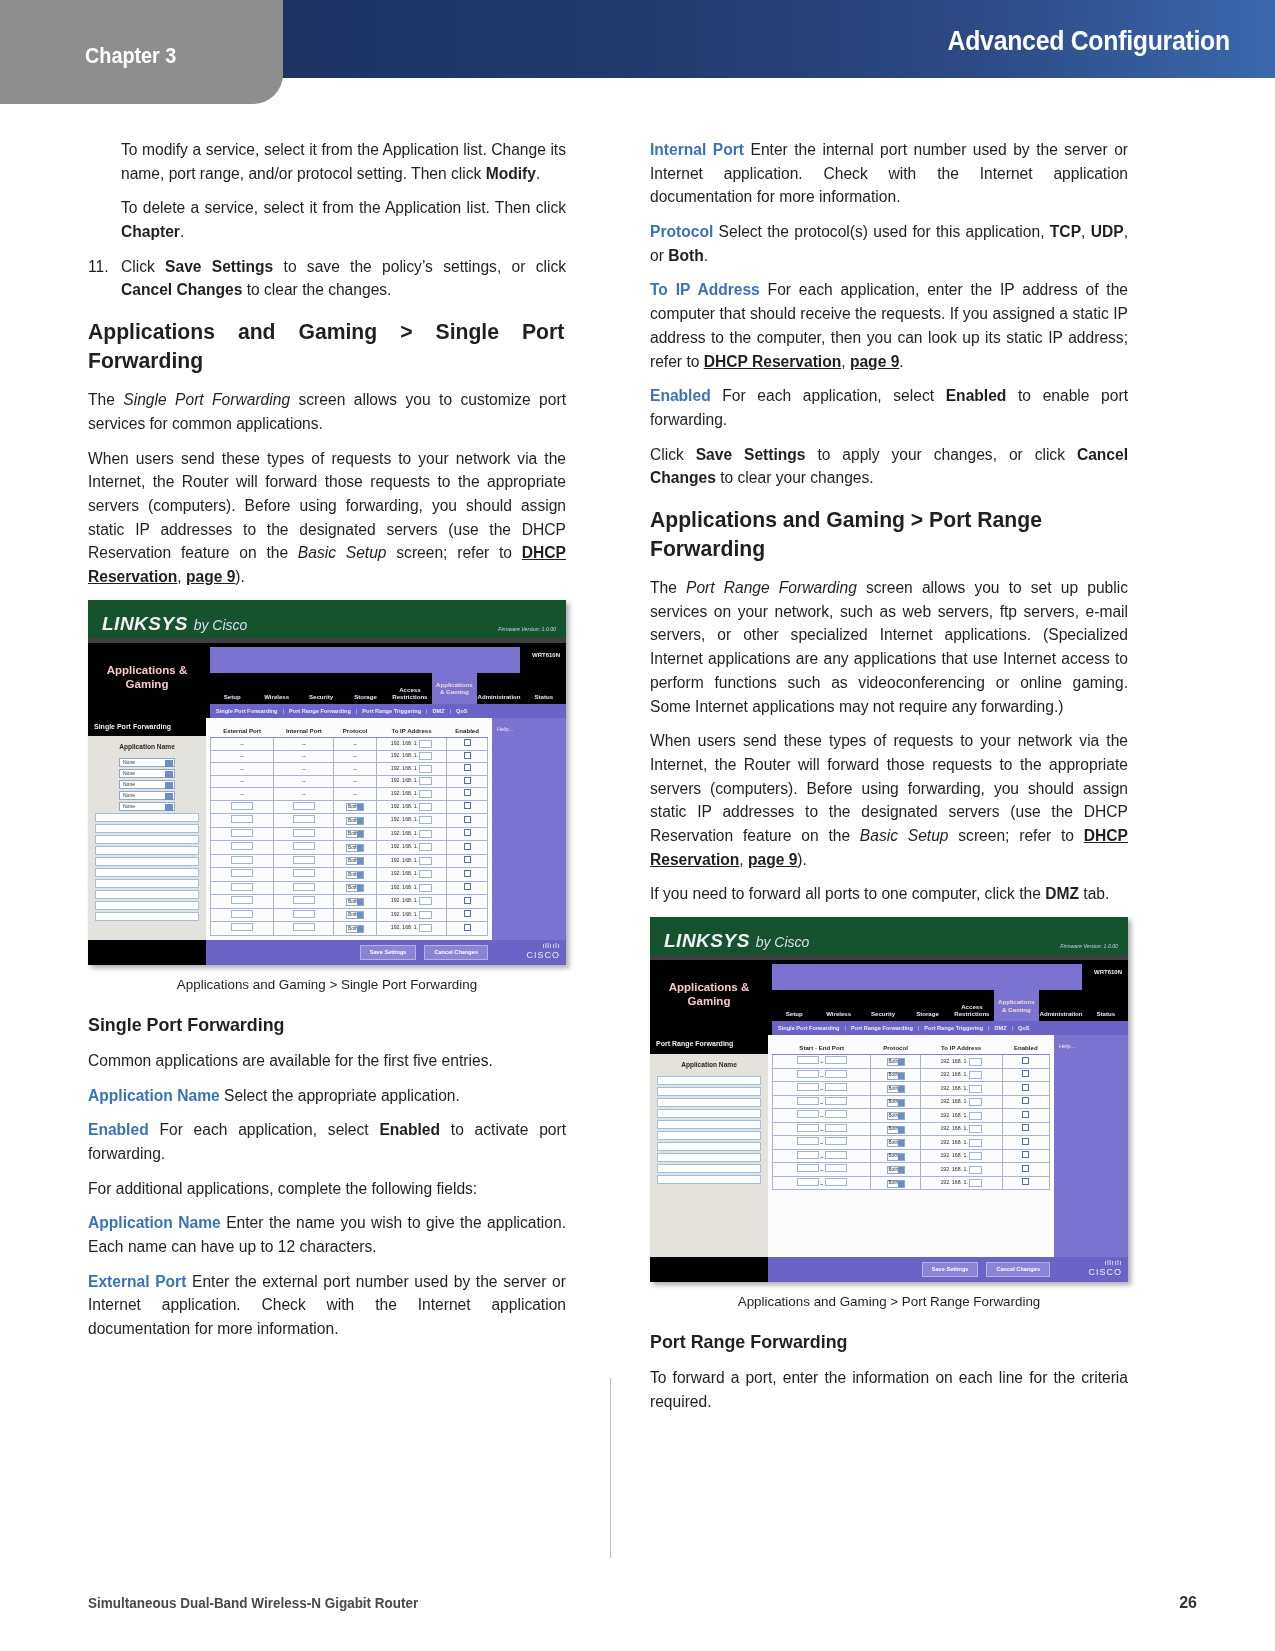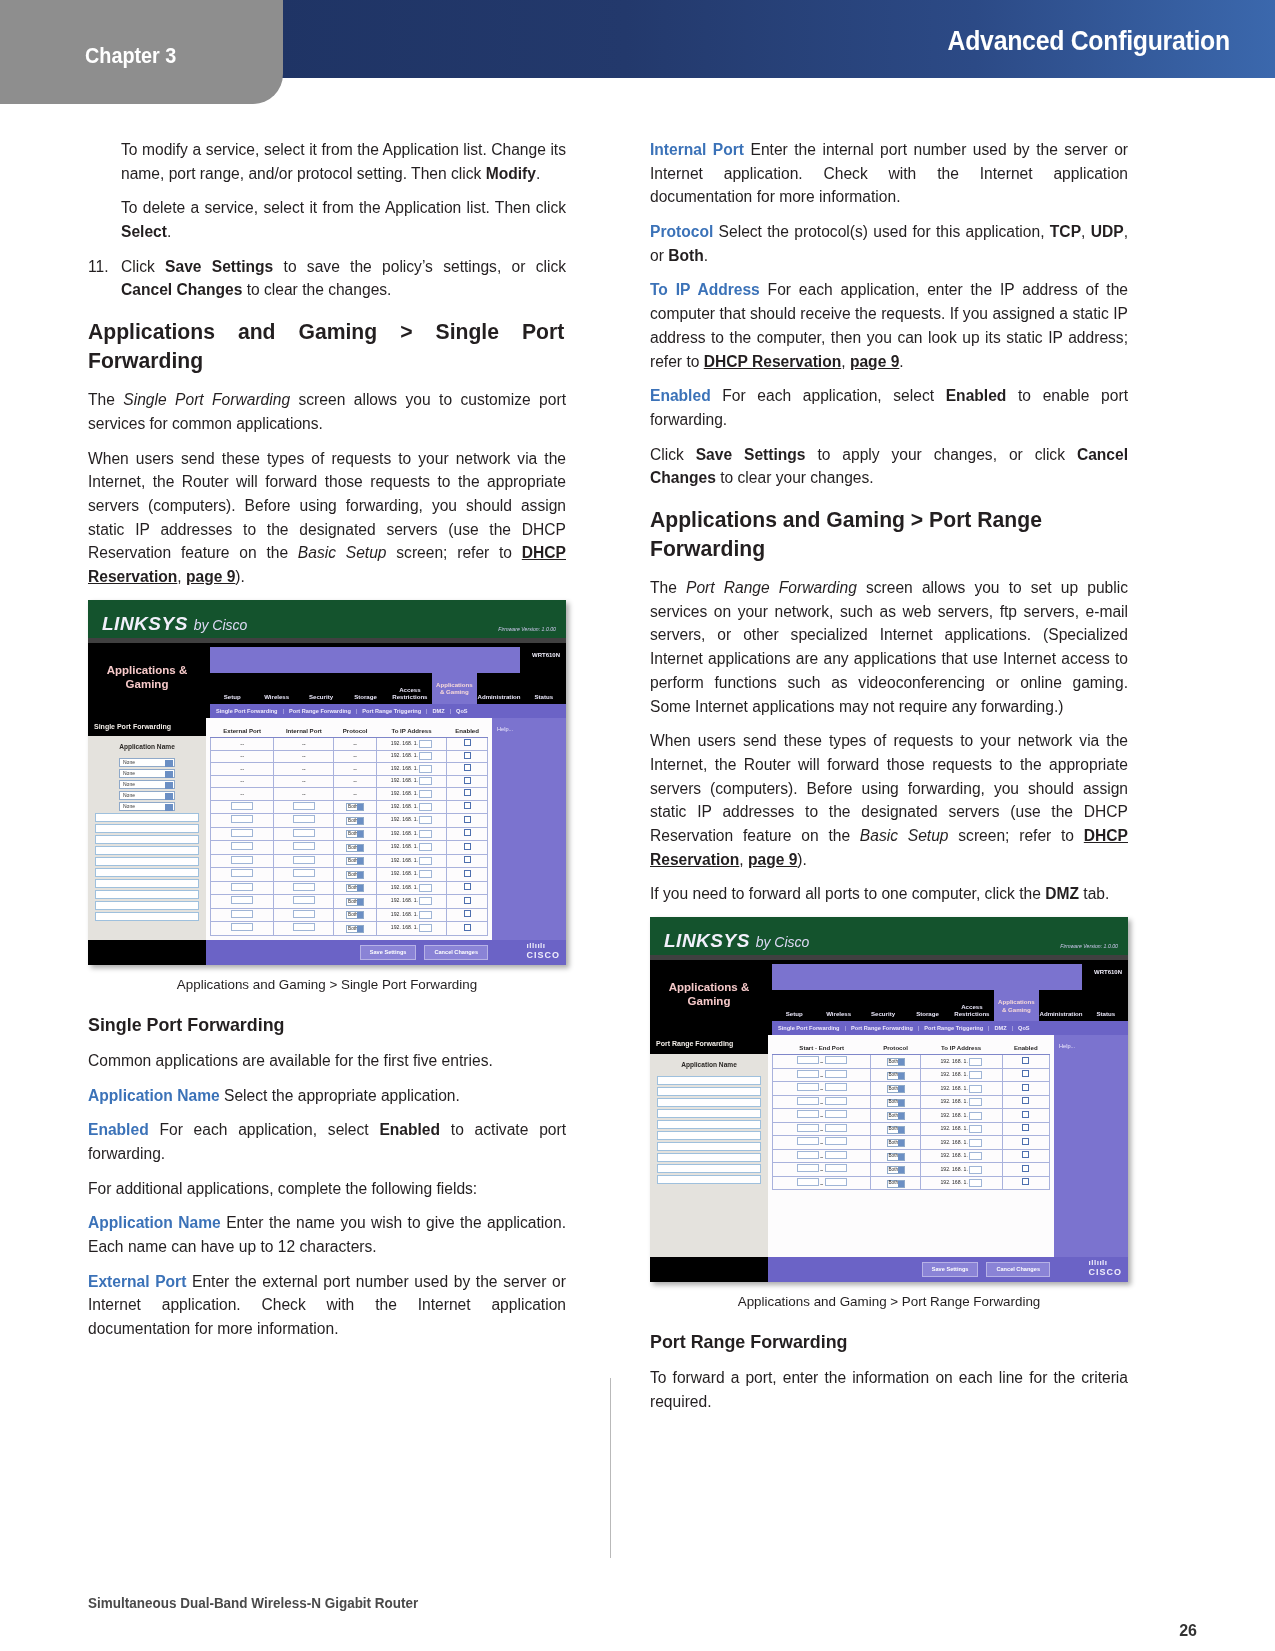--- a/index.html
+++ b/index.html
@@ -171,35 +171,35 @@
     height:25px; background:#6b63c6; display:flex;
     align-items:center; justify-content:flex-end; padding-right:78px; gap:8px;
     position:relative;
   }
   .shot-btn {
     background:#8a83d6; border:1px solid #b7b2e6; color:#fff;
     font-size:5.6px; font-weight:bold; padding:2px 9px;
   }
   .shot-cisco {
     position:absolute; right:6px; bottom:2px; color:#f0eefb;
-    font-size:9px; font-weight:bold; letter-spacing:1px; text-align:left;margin-top:47px;
+    font-size:9px; font-weight:normal; letter-spacing:1px; text-align:right;margin-top:47px;
   }
   .shot-cisco .bars { font-size:8px; letter-spacing:0.5px; display:block; line-height:0.9;}
   .shot-blackstrip { height:25px; background:#000; width:118px; position:absolute; left:0; bottom:0;}
 
   
   .footer { position:absolute; left:0; bottom:0; width:1275px; height:83px; }
   .footer-title {
     position:absolute; left:88px; top:27px;
     font-size:14.5px; font-weight:bold; color:#4a4a4a;
     transform:scaleX(0.93); transform-origin:left center;
   }
   .footer-page {
     position:absolute; right:78px; top:26px;
-    font-size:16px; font-weight:bold; color:#333;margin-top:28px;
+    font-size:16px; font-weight:bold; color:#333;
   }
 </style>
 </head>
 <body>
 
 <div class="header">
   <div class="header-bar"></div>
   <div class="header-title">Advanced Configuration</div>
   <div class="chapter-tab">
     <div class="chapter-label">Chapter 3</div>
@@ -209,21 +209,21 @@
 <div class="content">
   <div class="col-divider"></div>
 
   <div class="col col-left">
 
     <div class="indent-block">
       <span>To modify a service, select it from the Application list. Change its name, port range, and/or protocol setting. Then click </span><b>Modify</b><span>.</span>
     </div>
 
     <div class="indent-block">
-      <span>To delete a service, select it from the Application list. Then click </span><b>Select</b><span>.</span>
+      <span>To delete a service, select it from the Application list. Then click </span><b>Chapter</b><span>.</span>
     </div>
 
     <div class="numbered">
       <span class="num">11.</span><span>Click </span><b>Save Settings</b><span> to save the policy’s settings, or click </span><b>Cancel Changes</b><span> to clear the changes.</span>
     </div>
 
     <h2 class="sect">Applications and Gaming &gt; Single Port Forwarding</h2>
 
     <p class="body">
       <span>The </span><i>Single Port Forwarding</i><span> screen allows you to customize port services for common applications.</span>

